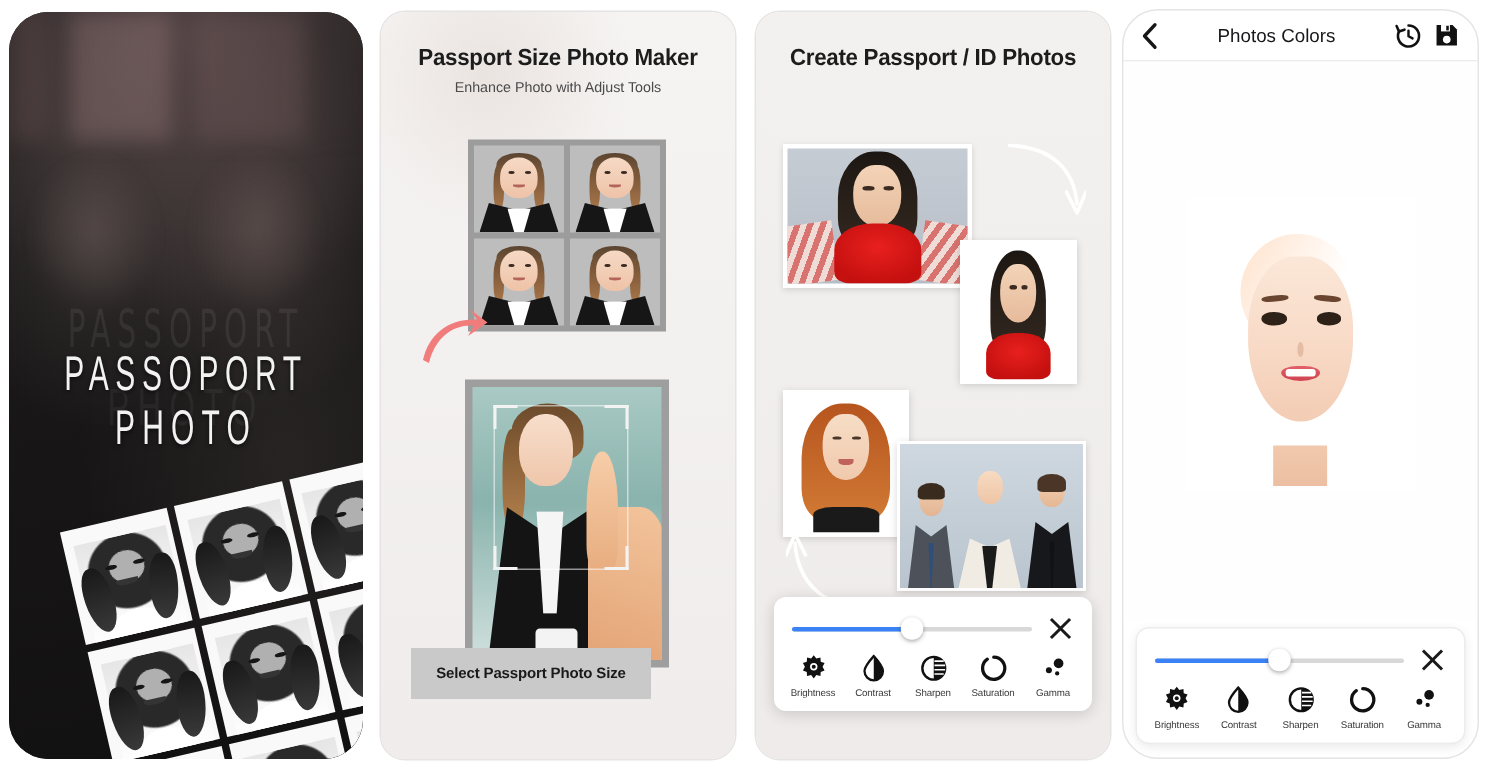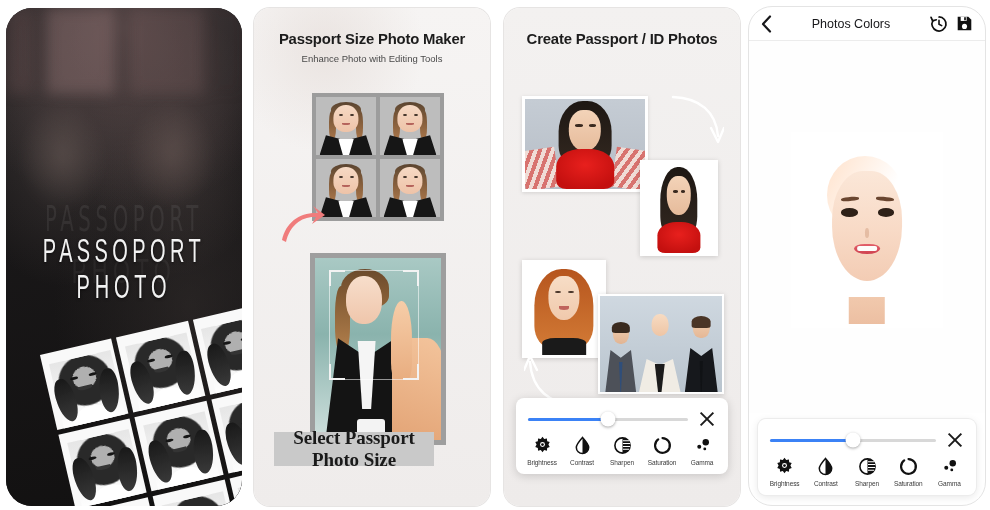--- a/index.html
+++ b/index.html
@@ -271,25 +271,24 @@
   .cm-tr { right: 22px; top: 12px; border-right-width: 2px; border-top-width: 2px; }
   .cm-bl { left: 14px; top: 106px; border-left-width: 2px; border-bottom-width: 2px; }
   .cm-br { right: 22px; top: 106px; border-right-width: 2px; border-bottom-width: 2px; }
   .cm-line-h { position: absolute; left: 14px; right: 22px; height: 1px; background: rgba(255,255,255,.55); }
   .cm-line-v { position: absolute; top: 12px; height: 110px; width: 1px; background: rgba(255,255,255,.55); }
 
   .size-btn {
     position: absolute; left: 20px; bottom: 40px;
     width: 160px; height: 34px;
     background: #c9c9c9;
-    color: #1a1a1a; font-size: 19px; font-weight: 700;
+    color: #1a1a1a; font-size: 10px; font-weight: 700;
     display: flex; align-items: center; justify-content: center;
     border: none; cursor: pointer;
     letter-spacing: -0.1px;
-    font-family: Liberation Serif, serif;
   }
 
   
   #panel3 { width: 248px; }
   #panel3 .screen {
     left: 6px; top: 8px; width: 236px; height: 498px;
     background: linear-gradient(180deg,#f3f1f0 0%, #eeebea 100%);
   }
   .selfie-big {
     position: absolute; left: 18px; top: 88px;
@@ -583,21 +582,21 @@
           </div>
       </div>
     </div>
   </div>
 
   <div class="panel promo" id="panel2">
     <div class="screen">
 
       <div class="promo-head">
         <div class="promo-title">Passport Size Photo Maker</div>
-        <div class="promo-sub">Enhance Photo with Editing Tools</div>
+        <div class="promo-sub">Enhance Photo with Adjust Tools</div>
       </div>
 
       <div class="grid4">
         <div class="pp-cell">
             <div class="hairside l"></div>
             <div class="hairside r"></div>
             <div class="hairtop"></div>
             <div class="head"></div>
             <div class="eye l"></div>
             <div class="eye r"></div>

